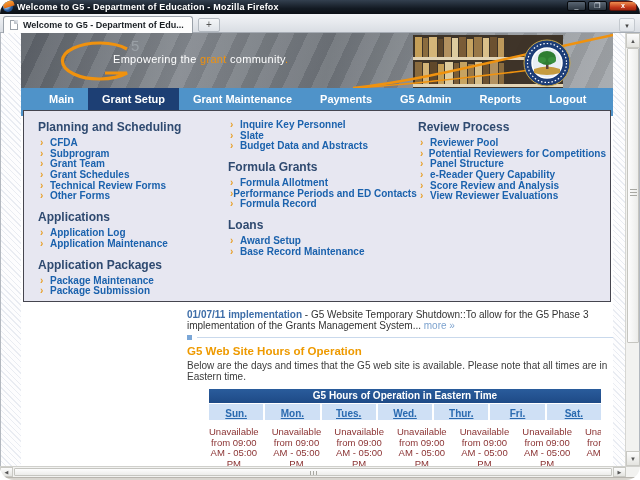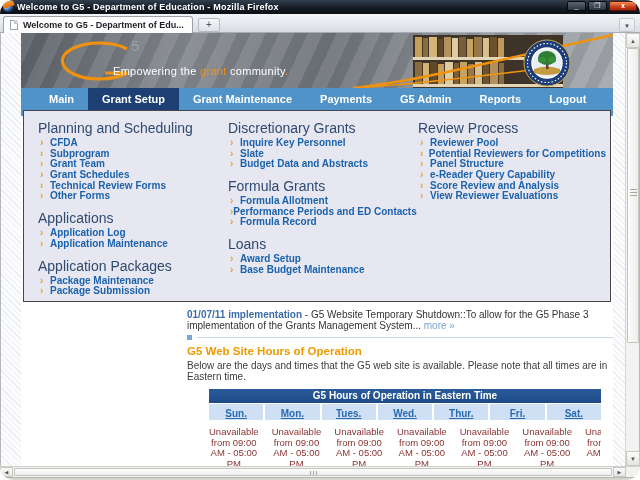--- a/index.html
+++ b/index.html
@@ -44,35 +44,35 @@
     background:repeating-linear-gradient(45deg, #fdfdfe 0 3px, #e9ecf2 3px 4px);
     border-left:1px solid #b3b8bf; border-right:1px solid #b3b8bf; }
   #page { position:absolute; left:20px; top:0; width:592px; height:433px; background:#fff; }
 
   
   #banner { position:absolute; left:0; top:0; width:592px; height:55px; overflow:hidden;
     background:linear-gradient(105deg,#5d6269 0%, #84898f 28%, #6f747a 52%, #8f9499 75%, #a4a8ac 100%); }
   #banner .streaks { position:absolute; inset:0;
     background:repeating-linear-gradient(115deg, rgba(255,255,255,.07) 0 14px, rgba(0,0,0,.06) 14px 26px); }
   #g5-logo { position:absolute; left:28px; top:4px; }
-  #tagline { position:absolute; left:92px; top:32px; font-size:11px; color:#fff; letter-spacing:.3px; }
+  #tagline { position:absolute; left:92px; top:20px; font-size:11px; color:#fff; letter-spacing:.3px; }
   #tagline .hl, #tagline .dot { color:#f0920e; }
   #banner-art { position:absolute; right:0; top:0; }
 
   
   #menubar { position:absolute; left:0; top:55px; width:592px; height:28px; background:#4f93c9;
     display:flex; align-items:stretch; padding-left:14px; }
   .menu-item { color:#fff; font-size:11px; font-weight:bold; padding:5px 14px 0 14px; cursor:default; }
   .menu-item.active { background:#1d3f74; }
 
   
   #dropdown { position:absolute; left:2px; top:77px; width:588px; height:192px;
     background:#e7e7f1; border:1px solid #45454f; }
   .dd-col { position:absolute; top:9px; width:188px; }
-  .dd-heading { font-size:14px; font-weight:normal; color:#2f4a70; margin-bottom:7px; height:11px; white-space:nowrap; }
+  .dd-heading { font-size:12px; font-weight:bold; color:#2f4a70; margin-bottom:7px; height:11px; white-space:nowrap; }
   .dd-section { margin-bottom:8px; }
   .dd-item { height:10.7px; line-height:10.7px; white-space:nowrap; display:flex; }
   .dd-arrow { color:#e8a02a; font-weight:bold; font-size:10px; width:12px; padding-left:2px; }
   .dd-link { color:#1b62ad; font-weight:bold; font-size:10px; cursor:pointer; }
 
   
   #news { position:absolute; left:166px; top:277px; width:432px; font-size:10px;
     line-height:10.5px; color:#333; }
   #news .news-link { color:#3d6da8; font-weight:bold; cursor:pointer; }
   #news .more-link { color:#7da3cf; cursor:pointer; }
@@ -243,21 +243,20 @@
                 <span class="dd-link">Package Maintenance</span>
               </div>
               <div class="dd-item">
                 <span class="dd-arrow">›</span>
                 <span class="dd-link">Package Submission</span>
               </div>
             </div>
           </div>
           <div class="dd-col" style="left: 204px;">
             <div class="dd-section">
-              <div class="dd-heading">Discretionary Grants</div>
               <div class="dd-item">
                 <span class="dd-arrow">›</span>
                 <span class="dd-link">Inquire Key Personnel</span>
               </div>
               <div class="dd-item">
                 <span class="dd-arrow">›</span>
                 <span class="dd-link">Slate</span>
               </div>
               <div class="dd-item">
                 <span class="dd-arrow">›</span>
@@ -280,21 +279,21 @@
               </div>
             </div>
             <div class="dd-section">
               <div class="dd-heading">Loans</div>
               <div class="dd-item">
                 <span class="dd-arrow">›</span>
                 <span class="dd-link">Award Setup</span>
               </div>
               <div class="dd-item">
                 <span class="dd-arrow">›</span>
-                <span class="dd-link">Base Budget Maintenance</span>
+                <span class="dd-link">Base Record Maintenance</span>
               </div>
             </div>
           </div>
           <div class="dd-col" style="left: 394px;">
             <div class="dd-section">
               <div class="dd-heading">Review Process</div>
               <div class="dd-item">
                 <span class="dd-arrow">›</span>
                 <span class="dd-link">Reviewer Pool</span>
               </div>

